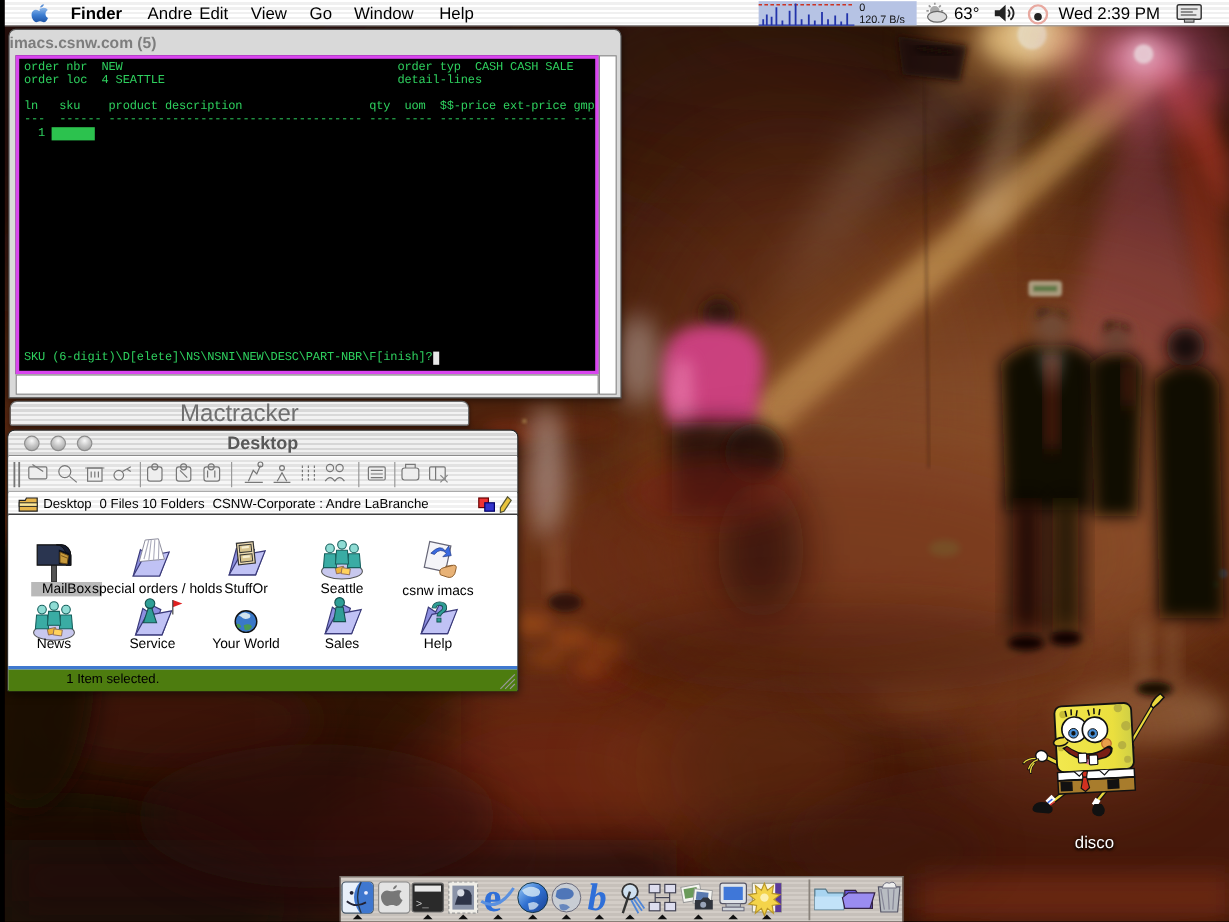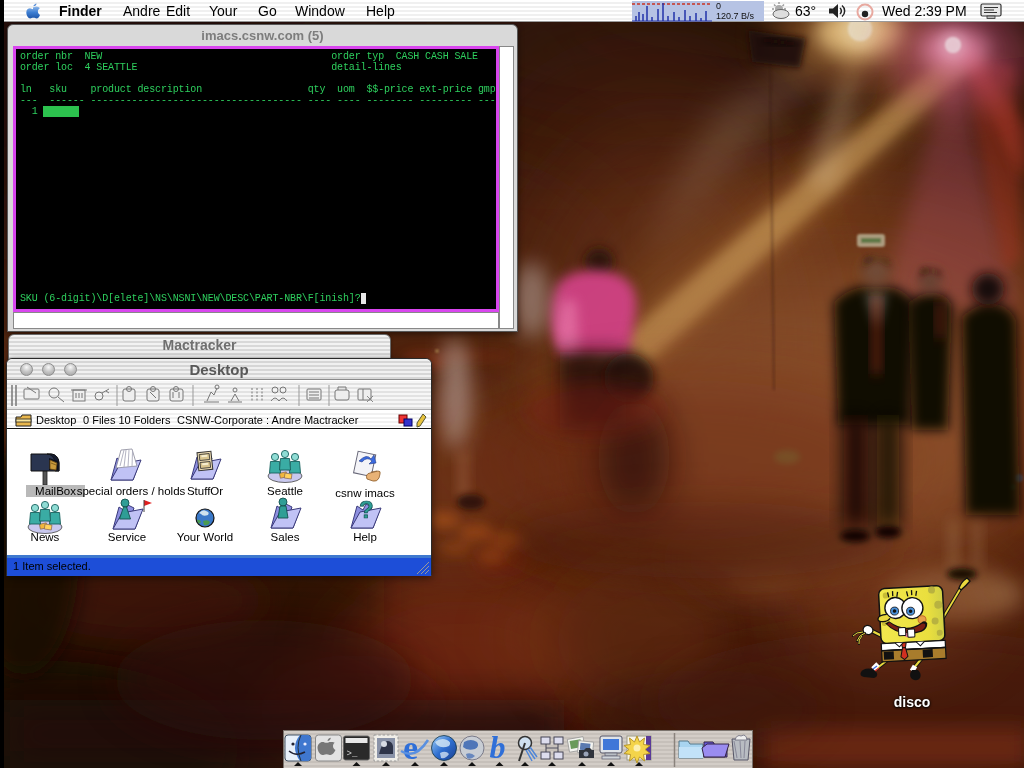--- a/index.html
+++ b/index.html
@@ -7,59 +7,59 @@
   #stage{position:absolute;left:4px;top:0;width:1024px;height:768px;font-family:"Liberation Sans",sans-serif;}
   .abs{position:absolute;}
   
   #menubar{left:0;top:0;width:1024px;height:22px;
     background:repeating-linear-gradient(180deg,#ffffff 0 2px,#f0f0f0 2px 4px);
     border-bottom:1px solid #9a9a9a;color:#000;font-size:14px;}
   #menubar .mi{position:absolute;top:3px;}
   
   #term{left:3px;top:24px;width:511px;height:308px;background:#d9d9d9;
     border:1px solid #565656;border-radius:6px 6px 0 0;box-shadow:0 2px 6px rgba(0,0,0,0.45);}
-  #term .title{position:absolute;left:0;top:0;width:100%;height:20px;text-align:center;
+  #term .title{position:absolute;left:0;top:0;width:100%;height:20px;
     font-weight:bold;font-size:13px;color:#7d7d7d;line-height:21px;}
   #termblack{position:absolute;left:5px;top:21px;width:486px;height:266px;background:#000;border:3px solid #d946ef;}
   #termscroll{position:absolute;left:491px;top:21px;width:15px;height:283px;background:#fff;border:1px solid #888;}
   #termstatus{position:absolute;left:5px;top:287px;width:486px;height:17px;background:#fff;border:1px solid #888;}
   #termtext{position:absolute;left:4px;top:2px;margin:0;font-family:"Liberation Mono",monospace;
     font-size:10px;line-height:11px;color:#2ed05e;white-space:pre;letter-spacing:-0.13px;}
   
-  #mactracker{left:4px;top:334px;width:383px;height:39px;
+  #mactracker{left:4px;top:334px;width:383px;height:21px;
     background:repeating-linear-gradient(180deg,#f2f2f2 0 2px,#d8d8d8 2px 4px);
     border:1px solid #6a6a6a;border-radius:0;
-    text-align:center;font-weight:bold;font-size:14px;color:#6f6f6f;line-height:20px;
+    text-align:center;font-weight:normal;font-size:20px;color:#6f6f6f;line-height:20px;
     box-shadow:0 1px 3px rgba(0,0,0,0.4);border-radius:6px 6px 2px 2px;}
   
   #deskwin{left:2px;top:358px;width:426px;height:218px;background:#fff;
     border:1px solid #2a2a2a;border-radius:6px 6px 0 0;box-shadow:0 2px 8px rgba(0,0,0,0.5);}
   #dw-title{position:absolute;left:0;top:0;width:100%;height:21px;border-radius:6px 6px 0 0;
     background:repeating-linear-gradient(180deg,#f0f0f0 0 2px,#d6d6d6 2px 4px);
     border-bottom:1px solid #8a8a8a;text-align:center;font-weight:bold;font-size:15px;color:#585858;line-height:21px;}
   .wbtn{position:absolute;top:4px;width:13px;height:13px;border-radius:50%;
     background:radial-gradient(circle at 50% 30%,#f8f8f8 0%,#c9c9c9 45%,#9a9a9a 100%);
     border:1px solid #8d8d8d;}
   #dw-toolbar{position:absolute;left:0;top:22px;width:100%;height:29px;
     background:repeating-linear-gradient(180deg,#f6f6f6 0 2px,#e2e2e2 2px 4px);
     border-bottom:1px solid #aaa;}
   #dw-info{position:absolute;left:0;top:52px;width:100%;height:18px;background:#fdfdfd;
     border-bottom:1px solid #111;font-size:11px;color:#000;line-height:18px;background:repeating-linear-gradient(180deg,#ffffff 0 2px,#f1f1f1 2px 4px);}
   #dw-content{position:absolute;left:0;top:71px;width:100%;height:125px;background:#fff;}
   #dw-blue{position:absolute;left:0;top:196px;width:100%;height:3px;background:#3f79cf;}
-  #dw-status{position:absolute;left:0;top:199px;width:100%;height:18px;background:#1d4ed8;
-    font-size:11px;color:#000;line-height:17px;}
+  #dw-status{position:absolute;left:0;top:199px;width:100%;height:18px;background:#4d7c0f;
+    font-size:11px;color:#000;line-height:17px;padding-left:42px;}
   .icolabel{position:absolute;font-size:11.5px;color:#000;text-align:center;white-space:nowrap;}
   
   #dock{left:279px;top:730px;width:470px;height:38px;
     background:repeating-linear-gradient(180deg,#d3cdc7 0 2px,#c6c0ba 2px 4px);
     border:1px solid #7a736d;border-bottom:none;}
   
   #discolabel{left:858px;top:694px;width:100px;text-align:center;color:#fff;
-    font-weight:bold;font-size:14px;text-shadow:0 1px 2px #000,0 0 3px #000;}
+    font-weight:normal;font-size:14px;text-shadow:0 1px 2px #000,0 0 3px #000;}
 </style>
 </head>
 <body>
 <div id="stage">
   <svg id="photo" class="abs" style="left:0;top:0" width="1024" height="768" viewBox="0 0 1024 768">
     <defs>
       <filter id="b40" x="-60%" y="-60%" width="220%" height="220%">
           <feGaussianBlur stdDeviation="40"></feGaussianBlur>
         </filter>
       <filter id="b30" x="-60%" y="-60%" width="220%" height="220%">
@@ -215,21 +215,21 @@
           <linearGradient id="applegrad" x1="0" y1="0" x2="0" y2="1">
         <stop offset="0" stop-color="#8fb8ea"></stop>
             <stop offset="0.5" stop-color="#3d7ed2"></stop>
             <stop offset="1" stop-color="#1e55a8"></stop>
       </linearGradient>
         </defs>
     </svg>
     <span class="mi" style="left:55px;font-weight:bold">Finder</span>
     <span class="mi" style="left:119px">Andre</span>
     <span class="mi" style="left:162px">Edit</span>
-    <span class="mi" style="left:205px">Your</span>
+    <span class="mi" style="left:205px">View</span>
     <span class="mi" style="left:254px">Go</span>
     <span class="mi" style="left:291px">Window</span>
     <span class="mi" style="left:362px">Help</span>
 
     <svg class="abs" style="left:628px;top:0" width="132" height="22" viewBox="0 0 132 22">
       <rect x="0" y="1" width="132" height="20" fill="#b6c3e4"></rect>
       <line x1="0" y1="4" x2="80" y2="4" stroke="#cc3322" stroke-width="1.3" stroke-dasharray="3 2"></line>
       <g stroke="#2233aa" stroke-width="1.5">
         <line x1="4" y1="21" x2="4" y2="16"></line>
           <line x1="7" y1="21" x2="7" y2="12"></line>
@@ -377,21 +377,21 @@
         </g>
       </svg>
     </div>
     <div id="dw-info">
       <svg class="abs" style="left:8px;top:2px" width="17" height="14" viewBox="0 0 17 14">
         <polygon points="1,13 1,4 6,4 7,2 16,2 16,13" fill="#e8b64c" stroke="#222" stroke-width="1"></polygon>
         <rect x="1" y="6" width="15" height="3" fill="#fbe69a" stroke="#222" stroke-width="0.8"></rect>
       </svg>
       <span class="abs" style="left:29px">Desktop</span>
       <span class="abs" style="left:76px">0 Files 10 Folders</span>
-      <span class="abs" style="left:170px">CSNW-Corporate : Andre Mactracker</span>
+      <span class="abs" style="left:170px">CSNW-Corporate : Andre LaBranche</span>
       <svg class="abs" style="left:391px;top:3px" width="15" height="13" viewBox="0 0 15 13">
         <rect x="1" y="1" width="8" height="8" fill="#e33" stroke="#600" stroke-width="1"></rect>
         <rect x="6" y="5" width="8" height="7" fill="#33c" stroke="#006" stroke-width="1"></rect>
       </svg>
       <svg class="abs" style="left:408px;top:2px" width="12" height="15" viewBox="0 0 12 15">
         <polygon points="8,1 11,4 5,13 2,14 2,10" fill="#e8c33c" stroke="#553" stroke-width="1"></polygon>
       </svg>
     </div>
     <div id="dw-content">
       <svg width="424" height="125" viewBox="0 0 424 125">

